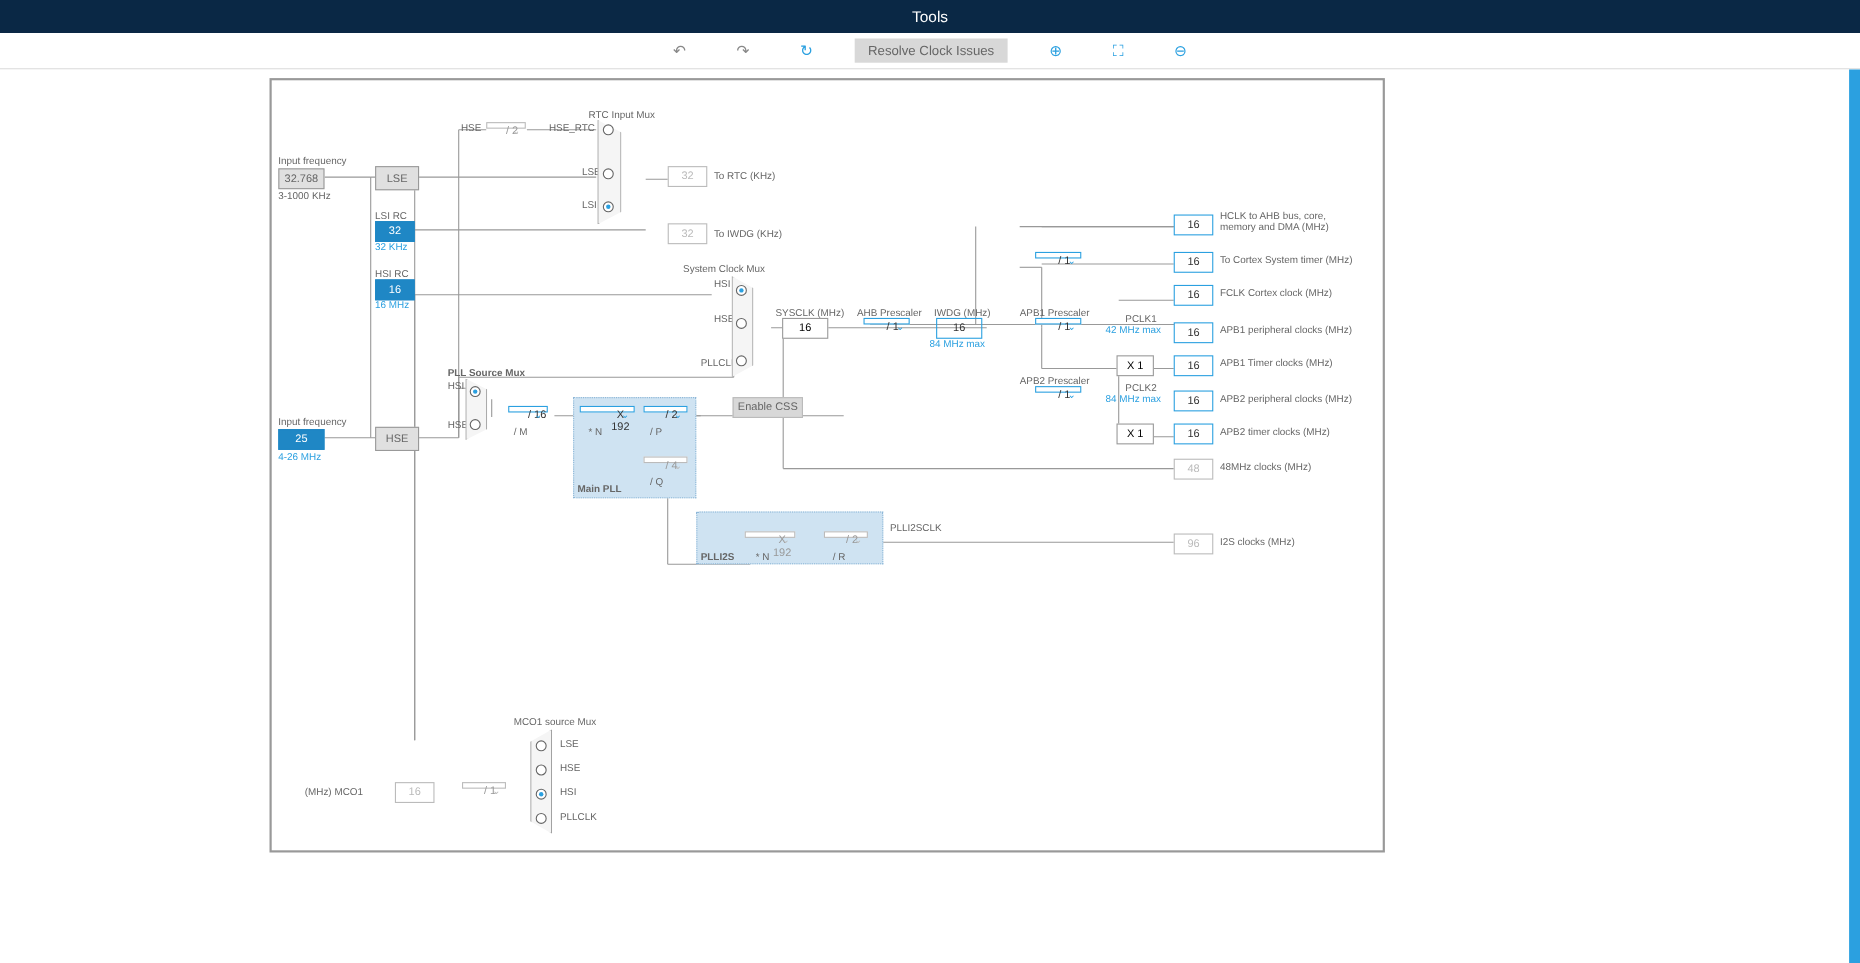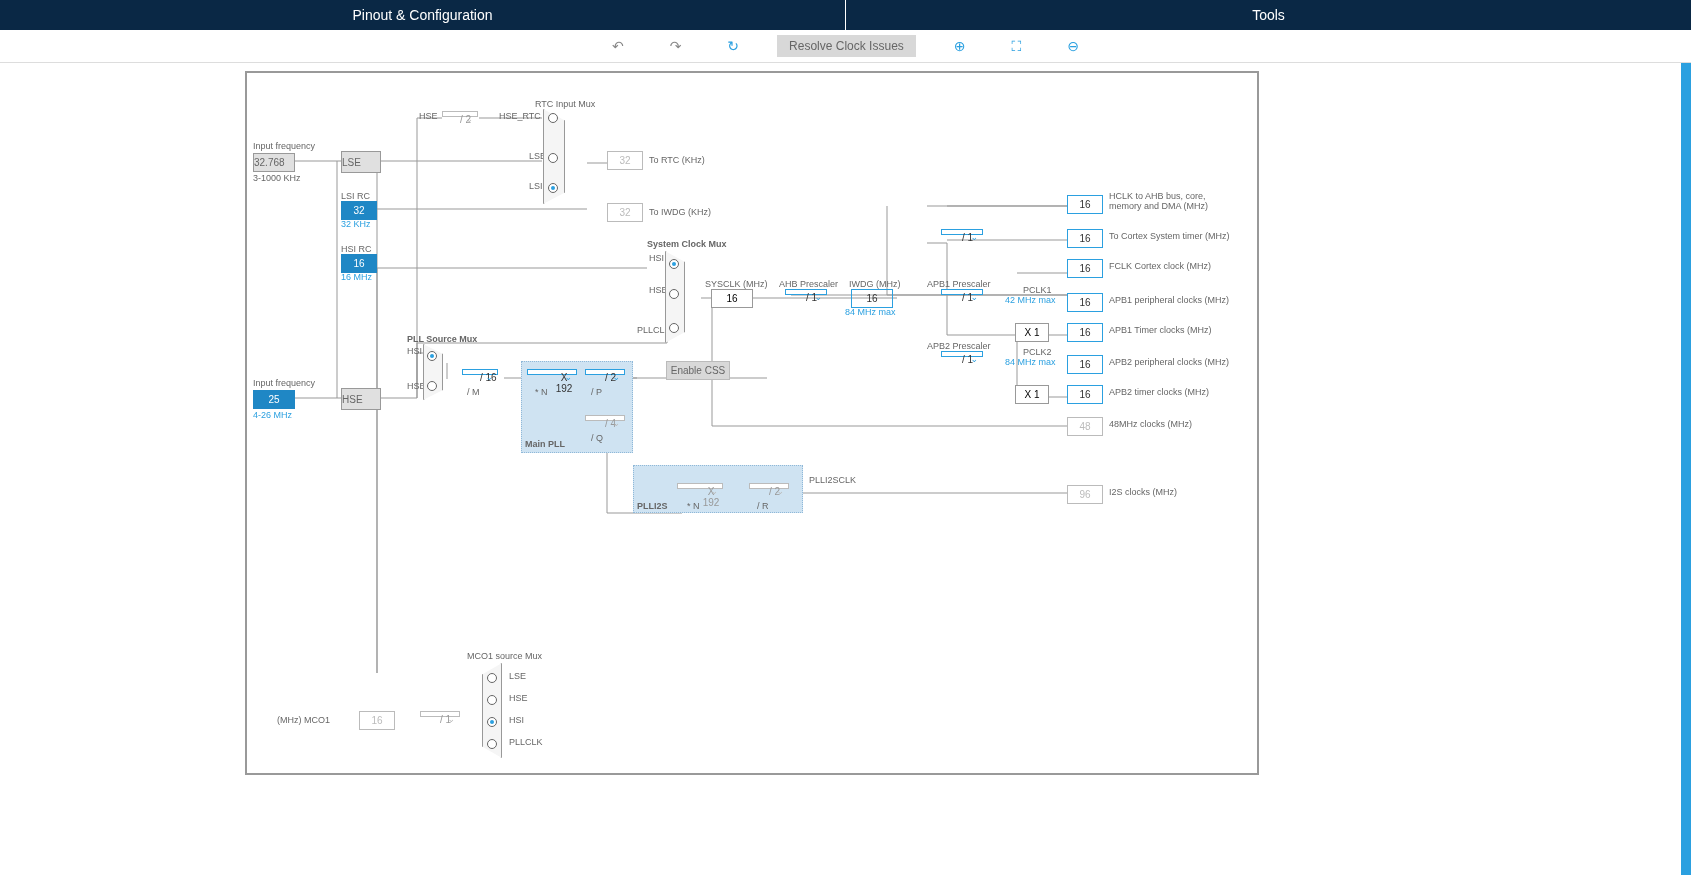--- a/index.html
+++ b/index.html
@@ -12,41 +12,40 @@
 .tb-btn.blue{color:#2ba0e0}
 .tb-btn.resolve{background:#d8d8d8;color:#666;padding:4px 12px;font-size:12px}
 .canvas-wrap{position:relative;height:calc(100vh - 62px);overflow:auto}
 .right-scroll{position:absolute;right:0;top:0;bottom:0;width:10px;background:#2ba0e0}
 .diagram{position:absolute;left:245px;top:8px;width:1010px;height:700px;border:2px solid #999;background:#fff}
 .diagram *{position:absolute;font-size:10px;box-sizing:border-box}
 .lbl{color:#666}
 .small{font-size:9px}
 .bluetxt{color:#2ba0e0}
 .box{border:1px solid #999;text-align:center;padding:3px 0;background:#fff}
-.box-gray{background:#e0e0e0;border:1px solid #999;text-align:left;padding:3px 0;color:#666}
+.box-gray{background:#e0e0e0;border:1px solid #999;text-align:center;padding:3px 0;color:#666}
 .box-blue{background:#1f87c5;border:1px solid #1f87c5;color:#fff;text-align:center;padding:3px 0}
 .box-out{border:1px solid #2ba0e0;text-align:center;padding:3px 0;color:#333}
 .box-dim{border:1px solid #bbb;color:#bbb;text-align:center;padding:3px 0}
 .box-btn{background:#d8d8d8;border:1px solid #bbb;color:#666;text-align:center;padding:3px 0}
 .sel{border:1px solid #2ba0e0;background:#fff;color:#333;padding:2px 0;text-align:center}
 .sel-dim{border:1px solid #bbb;background:#fff;color:#999;padding:2px 0;text-align:center}
 .chev{position:absolute;right:4px;top:2px;color:#2ba0e0;font-size:9px}
 .chev-dim{position:absolute;right:4px;top:2px;color:#bbb;font-size:9px}
 .mux{border:1px solid #999;background:#f5f5f5}
 .pll-bg{background:#cfe3f2;border:1px dotted #8fb8d8}
 .radio{width:10px;height:10px;border:1px solid #666;border-radius:50%;background:#fff}
 .radio.sel-r::after{content:'';position:absolute;left:2px;top:2px;width:4px;height:4px;background:#2ba0e0;border-radius:50%}
 svg.wires{position:absolute;left:0;top:0;width:100%;height:100%;pointer-events:none}
 svg.wires path,svg.wires line{stroke:#999;stroke-width:1;fill:none}
 </style>
 </head>
 <body>
 
 <div class="tabs">
-  <div class="tab">Pinout &amp; Configuration</div>
   <div class="tab">Tools</div>
 </div>
 
 <div class="toolbar">
   <span class="tb-btn">↶</span>
   <span class="tb-btn">↷</span>
   <span class="tb-btn blue">↻</span>
   <span class="tb-btn resolve">Resolve Clock Issues</span>
   <span class="tb-btn blue">⊕</span>
   <span class="tb-btn blue">⛶</span>
@@ -174,21 +173,21 @@
       </div>
 <div class="lbl small" style="left:440px;top:428px">* N</div>
 <div class="sel-dim" style="left:502px;top:410px;width:40px">
         <span>/ 2</span>
         <span class="chev-dim">⌄</span>
       </div>
 <div class="lbl small" style="left:510px;top:428px">/ R</div>
 <div class="lbl small" style="left:390px;top:428px;font-weight:bold">PLLI2S</div>
 <div class="lbl small" style="left:562px;top:402px">PLLI2SCLK</div>
 
-<div class="lbl small" style="left:400px;top:166px;font-weight:bold">System Clock Mux</div>
+<div class="lbl small" style="left:374px;top:166px;font-weight:normal">System Clock Mux</div>
 <div class="lbl small" style="left:402px;top:180px">HSI</div>
 <div class="lbl small" style="left:402px;top:212px">HSE</div>
 <div class="lbl small" style="left:390px;top:252px">PLLCLK</div>
 <div class="mux" style="left:418px;top:178px;width:20px;height:92px;clip-path:polygon(0 0,100% 12%,100% 88%,0 100%)"></div>
 <div class="radio sel-r" style="left:422px;top:186px"></div>
 <div class="radio" style="left:422px;top:216px"></div>
 <div class="radio" style="left:422px;top:250px"></div>
 <div class="box-btn" style="left:419px;top:288px;width:64px">Enable CSS</div>
 
 <div class="lbl small" style="left:458px;top:206px">SYSCLK (MHz)</div>

